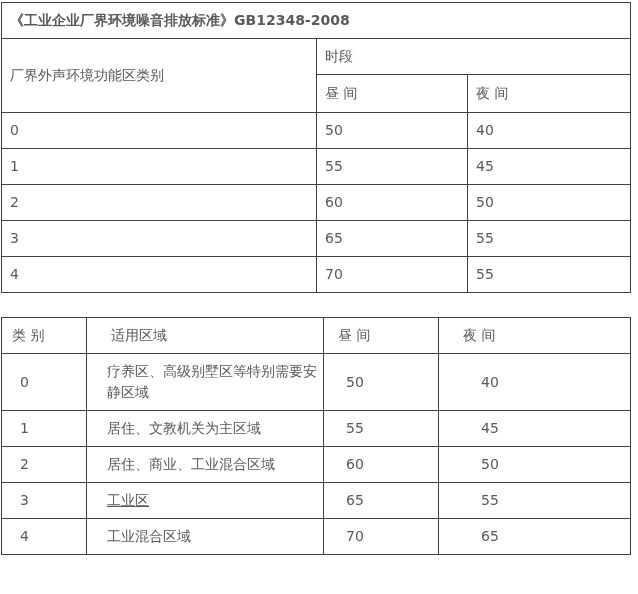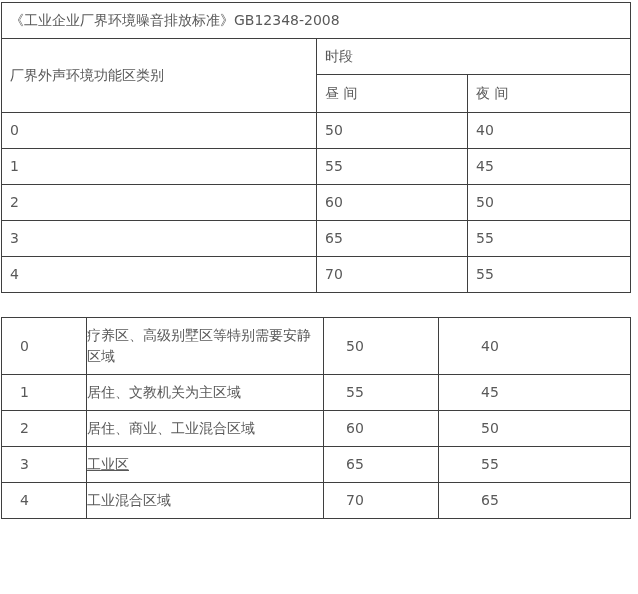--- a/index.html
+++ b/index.html
@@ -29,28 +29,28 @@
   td, th {
     font-weight: normal;
     text-align: left;
     vertical-align: middle;
     padding: 7px 6px 7px 8px;
     overflow: hidden;
     word-break: break-all;
   }
   
   .tbl1 { margin-bottom: 24px; }
-  .tbl1 .title-cell { padding-top: 7px; padding-bottom: 7px; }
+  .tbl1 .title-cell { padding-top: 7px; padding-bottom: 7px; font-weight: bold; }
   .tbl1 .subhead td { padding-top: 8px; padding-bottom: 8px; }
   
   .tbl2 .title-cell { padding-top: 8px; padding-bottom: 9px; }
   .tbl2 th.c-cat   { padding-left: 10px; }
   .tbl2 td.c-cat   { padding-left: 18px; }
   .tbl2 th.c-area  { padding-left: 24px; }
-  .tbl2 td.c-area  { padding-left: 0; margin-top: 24px; }
+  .tbl2 td.c-area  { padding-left: 20px; margin-top: 24px; }
   .tbl2 th.c-day   { padding-left: 14px; }
   .tbl2 td.c-day   { padding-left: 22px; }
   .tbl2 th.c-night { padding-left: 24px; }
   .tbl2 td.c-night { padding-left: 42px; }
   .underlined {
     text-decoration: underline;
     cursor: pointer;
     font-family: Liberation Serif, serif;
   }
 </style>
@@ -107,20 +107,26 @@
 
   <table class="tbl2">
     <colgroup>
       <col style="width:85px">
       <col style="width:237px">
       <col style="width:115px">
       <col>
     </colgroup>
     <tbody>
       <tr>
+        <th class="c-cat">类 别</th>
+        <th class="c-area">适用区域</th>
+        <th class="c-day">昼 间</th>
+        <th class="c-night">夜 间</th>
+      </tr>
+      <tr>
         <td class="c-cat">0</td>
         <td class="c-area">疗养区、高级别墅区等特别需要安静区域</td>
         <td class="c-day">50</td>
         <td class="c-night">40</td>
       </tr>
       <tr>
         <td class="c-cat">1</td>
         <td class="c-area">居住、文教机关为主区域</td>
         <td class="c-day">55</td>
         <td class="c-night">45</td>

